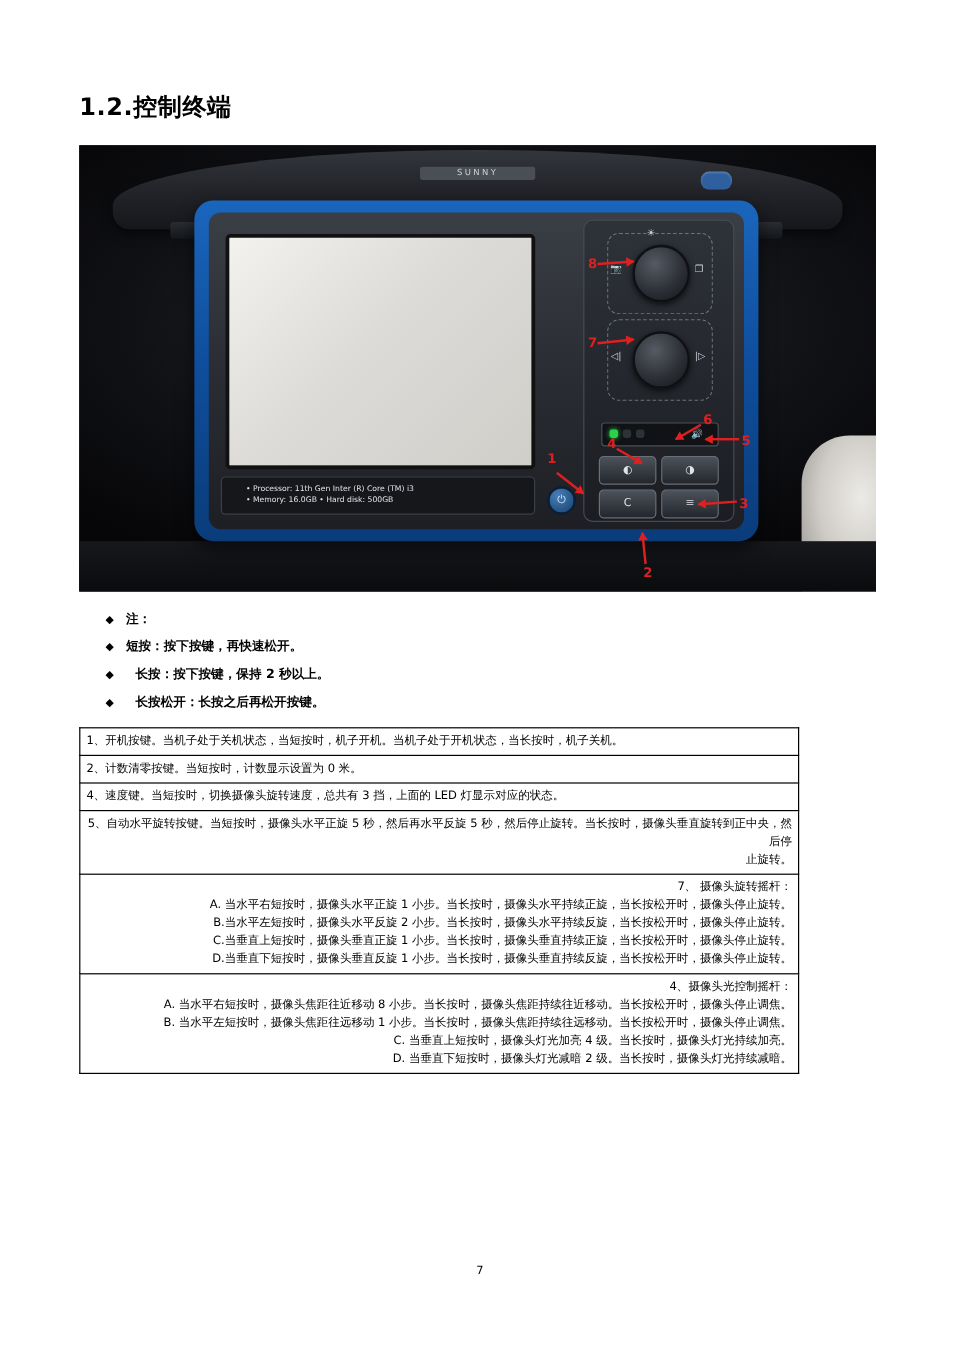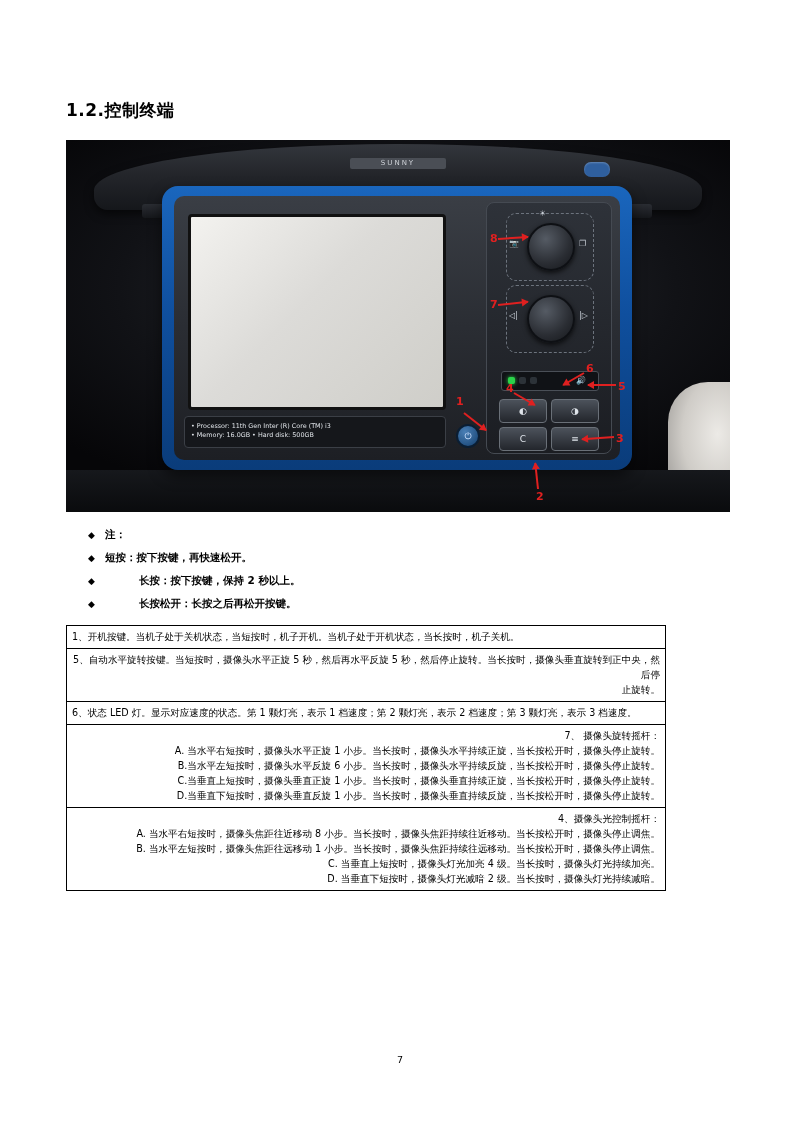--- a/index.html
+++ b/index.html
@@ -18,24 +18,24 @@
     box-sizing: border-box;
     overflow: hidden;
   }
   .content {
     position: absolute;
     left: 66px;
     top: 0;
     width: 668px;
   }
   .section-title {
-    font-size: 17px;
+    font-size: 20px;
     font-weight: bold;
     color: #000;
-    margin-top: 99px;
+    margin-top: 76px;
     letter-spacing: 0.5px;
   }
 
   
   .photo-wrap {
     margin-top: 18px;
     width: 664px;
     height: 372px;
     position: relative;
     background: #0b0b0d;
@@ -118,21 +118,21 @@
   .spec-panel {
     position: absolute;
     left: 118px; top: 276px;
     width: 262px; height: 32px;
     background: #15171b;
     border: 1px solid #3b3f46;
     border-radius: 4px;
     color: #dfe3e8;
     font-size: 6.4px;
     line-height: 9px;
-    padding: 5px 6px;
+    padding: 5px 20px;
     box-sizing: border-box;
     font-family: "DejaVu Sans", "Liberation Sans", sans-serif;
   }
   .spec-line { white-space: nowrap; }
   .power-btn {
     position: absolute;
     left: 390px; top: 284px;
     width: 20px; height: 20px;
     border-radius: 50%;
     background: radial-gradient(circle at 35% 30%, #4a7fb5, #14406f);
@@ -253,21 +253,21 @@
     font-size: 10.5px;
     font-weight: bold;
     color: #000;
   }
   .diamond {
     color: #000;
     font-size: 9px;
     margin-right: 10px;
   }
   .note-row .indent1 { margin-left: 0; }
-  .note-row .indent2 { margin-left: 34px; }
+  .note-row .indent2 { margin-left: 8px; }
 
   
   table.spec {
     margin-top: 14px;
     width: 600px;
     border-collapse: collapse;
     table-layout: fixed;
   }
   table.spec td {
     border: 1px solid #000;
@@ -391,33 +391,36 @@
         <span class="indent2">长按松开：长按之后再松开按键。</span>
       </div>
     </div>
 
     <table class="spec">
       <tbody>
         <tr>
           <td>1、开机按键。当机子处于关机状态，当短按时，机子开机。当机子处于开机状态，当长按时，机子关机。</td>
         </tr>
         <tr>
+          <td>2、计数清零按键。当短按时，计数显示设置为 0 米。</td>
+        </tr>
+        <tr>
+          <td>4、速度键。当短按时，切换摄像头旋转速度，总共有 3 挡，上面的 LED 灯显示对应的状态。</td>
+        </tr>
+        <tr>
           <td class="multi">
             <span class="sub-line">5、自动水平旋转按键。当短按时，摄像头水平正旋 5 秒，然后再水平反旋 5 秒，然后停止旋转。当长按时，摄像头垂直旋转到正中央，然后停</span>
             <span class="sub-line">止旋转。</span>
           </td>
         </tr>
         <tr>
-          <td>6、状态 LED 灯。显示对应速度的状态。第 1 颗灯亮，表示 1 档速度；第 2 颗灯亮，表示 2 档速度；第 3 颗灯亮，表示 3 档速度。</td>
-        </tr>
-        <tr>
           <td class="multi">
             <span class="sub-line">7、      摄像头旋转摇杆：</span>
             <span class="sub-line">A. 当水平右短按时，摄像头水平正旋 1 小步。当长按时，摄像头水平持续正旋，当长按松开时，摄像头停止旋转。</span>
-            <span class="sub-line">B.当水平左短按时，摄像头水平反旋 6 小步。当长按时，摄像头水平持续反旋，当长按松开时，摄像头停止旋转。</span>
+            <span class="sub-line">B.当水平左短按时，摄像头水平反旋 2 小步。当长按时，摄像头水平持续反旋，当长按松开时，摄像头停止旋转。</span>
             <span class="sub-line">C.当垂直上短按时，摄像头垂直正旋 1 小步。当长按时，摄像头垂直持续正旋，当长按松开时，摄像头停止旋转。</span>
             <span class="sub-line">D.当垂直下短按时，摄像头垂直反旋 1 小步。当长按时，摄像头垂直持续反旋，当长按松开时，摄像头停止旋转。</span>
           </td>
         </tr>
         <tr>
           <td class="multi">
             <span class="sub-line">4、摄像头光控制摇杆：</span>
             <span class="sub-line">A. 当水平右短按时，摄像头焦距往近移动 8 小步。当长按时，摄像头焦距持续往近移动。当长按松开时，摄像头停止调焦。</span>
             <span class="sub-line">B. 当水平左短按时，摄像头焦距往远移动 1 小步。当长按时，摄像头焦距持续往远移动。当长按松开时，摄像头停止调焦。</span>
             <span class="sub-line">C. 当垂直上短按时，摄像头灯光加亮 4 级。当长按时，摄像头灯光持续加亮。</span>

